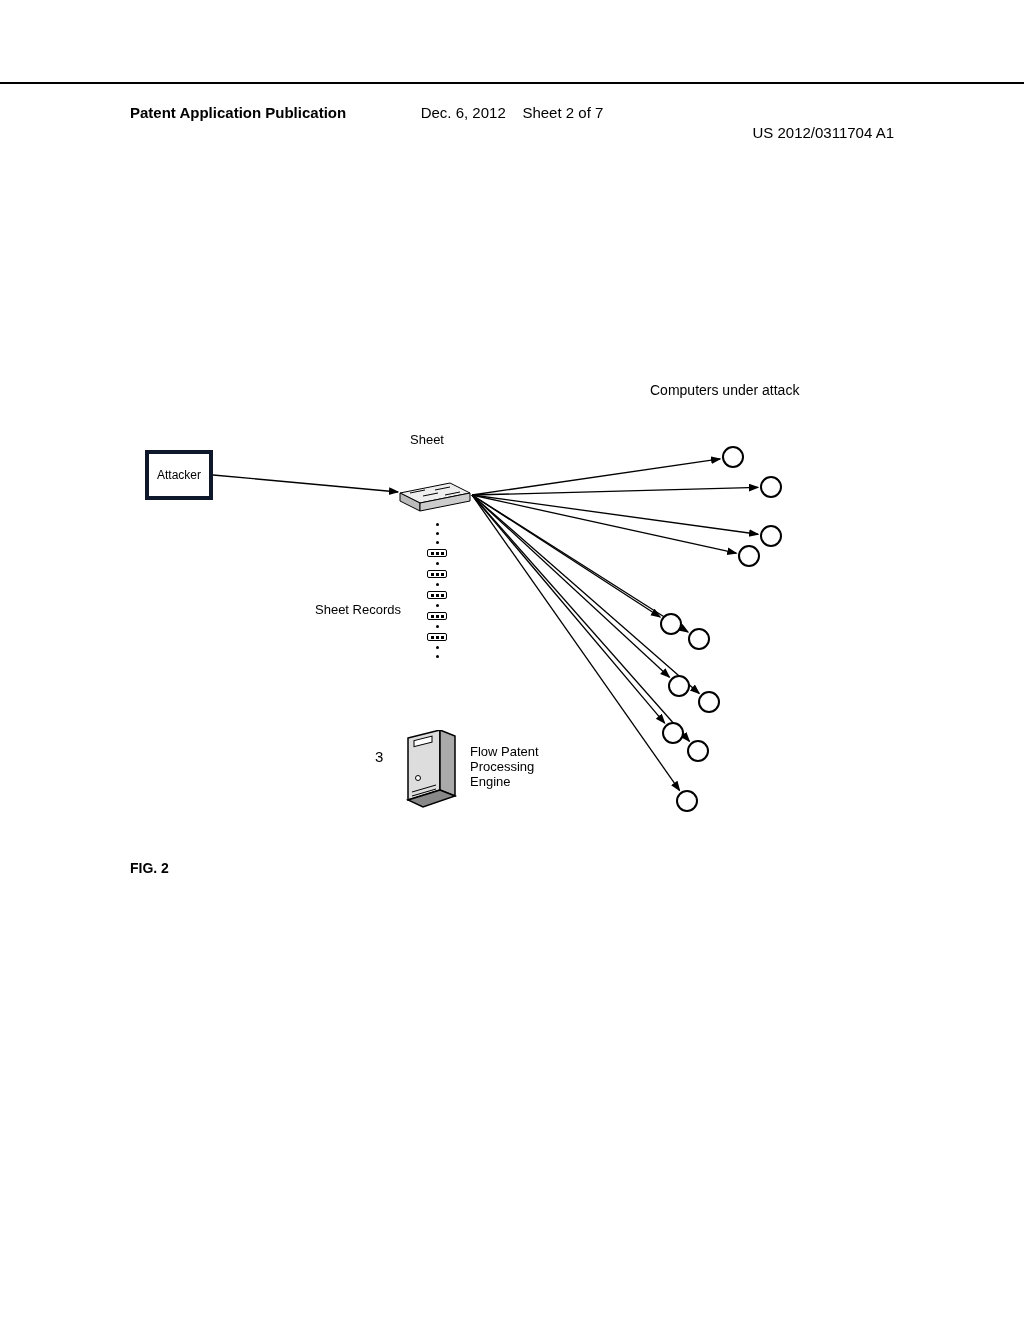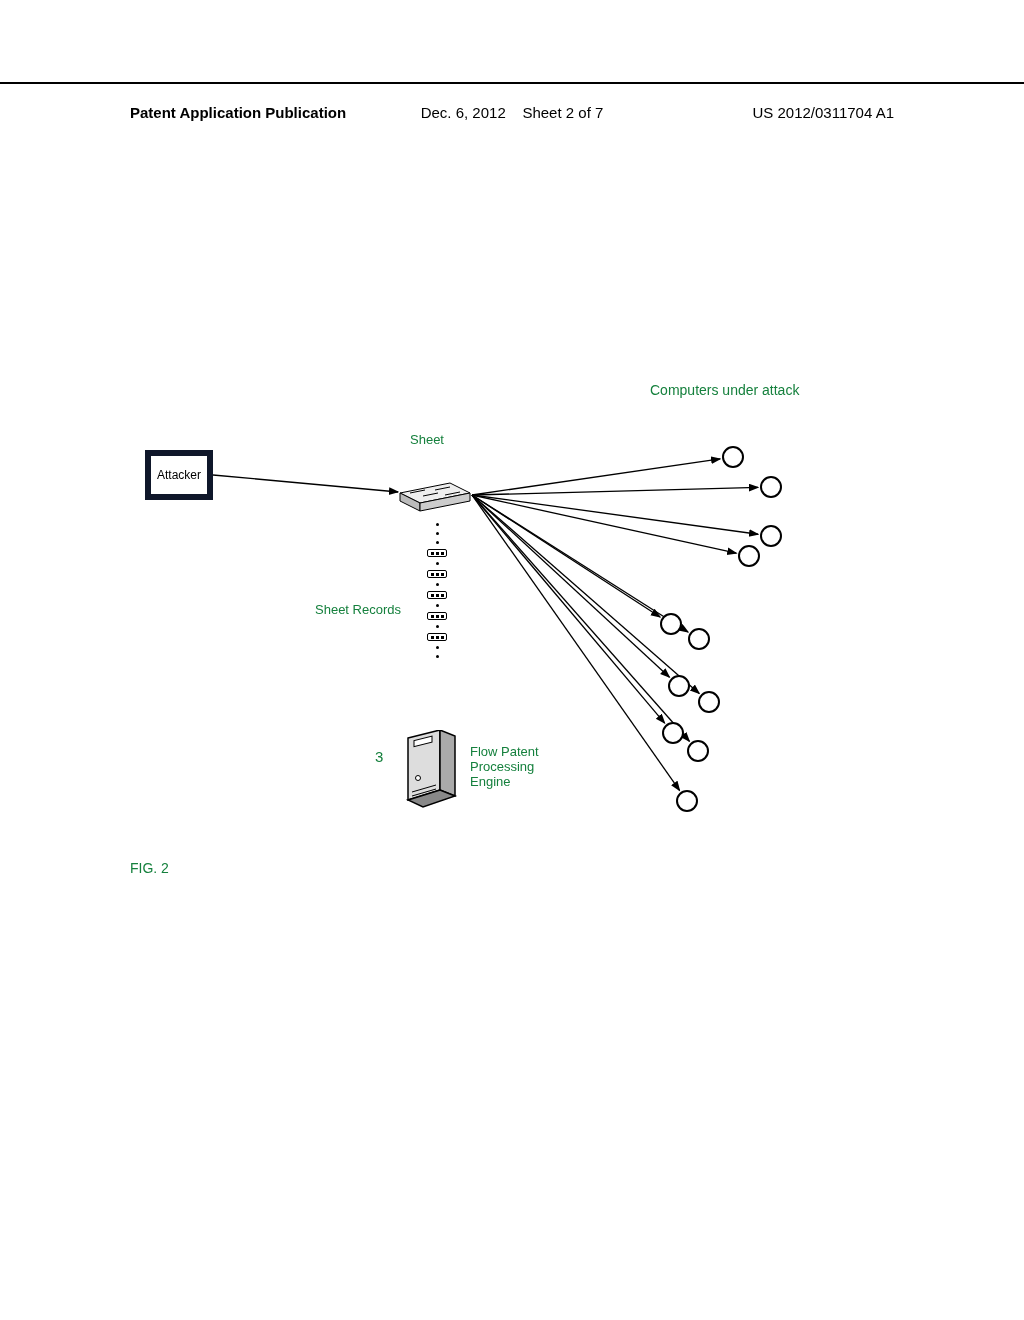--- a/index.html
+++ b/index.html
@@ -27,51 +27,52 @@
   }
   .header .mid {
     position: absolute;
     left: 50%;
     transform: translateX(-50%);
     text-align: right;
   }
   .header .right {
     position: absolute;
     right: 130px;
+    margin-top: 20px;
   }
   .diagram {
     position: absolute;
     top: 370px;
     left: 120px;
     width: 780px;
     height: 520px;
   }
   .label {
     position: absolute;
     font-size: 13px;
-    color: #15803d;
+    color: #000000;
   }
   .attacker-box {
     position: absolute;
     top: 80px;
     left: 25px;
     width: 68px;
     height: 50px;
-    border: 6px solid #0f172a;
+    border: 4px solid #0f172a;
     display: flex;
     align-items: center;
     justify-content: center;
     font-size: 12px;
   }
   .router-label { top: 62px; left: 290px; }
   .targets-label { top: 12px; left: 530px; font-size: 14px;}
   .flow-records-label { top: 232px; left: 195px; }
   .engine-label { top: 375px; left: 350px; line-height: 1.15; }
   .engine-num { top: 378px; left: 255px; font-size: 15px; }
-  .fig-label { top: 490px; left: 10px; font-size: 14px; font-weight: normal; }
+  .fig-label { top: 490px; left: 10px; font-size: 14px; font-weight: bold; }
 
   
   .router {
     position: absolute;
     top: 105px;
     left: 275px;
     width: 80px;
     height: 38px;
   }
   .router svg { width: 100%; height: 100%; }

